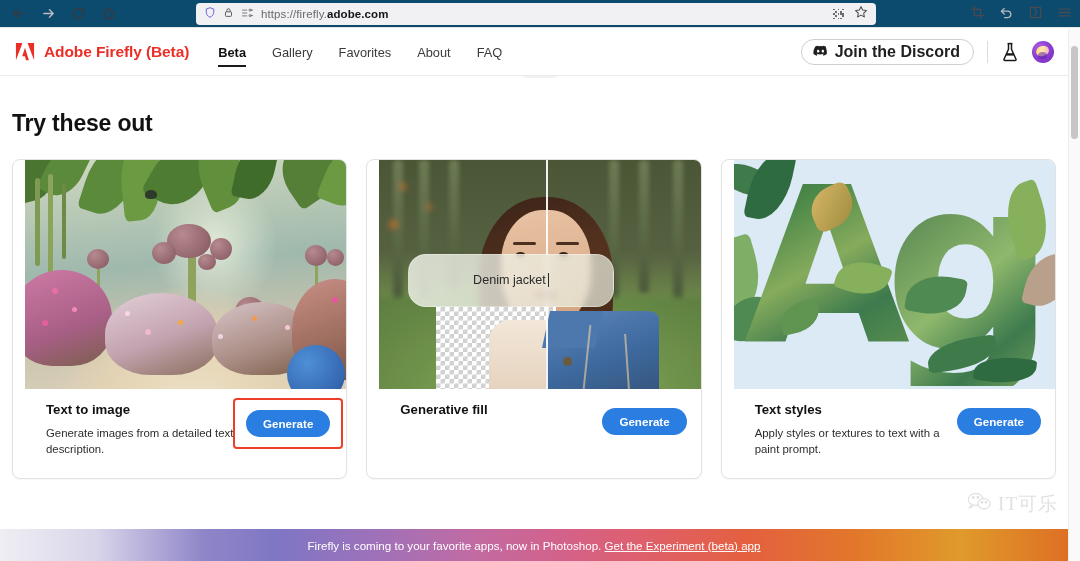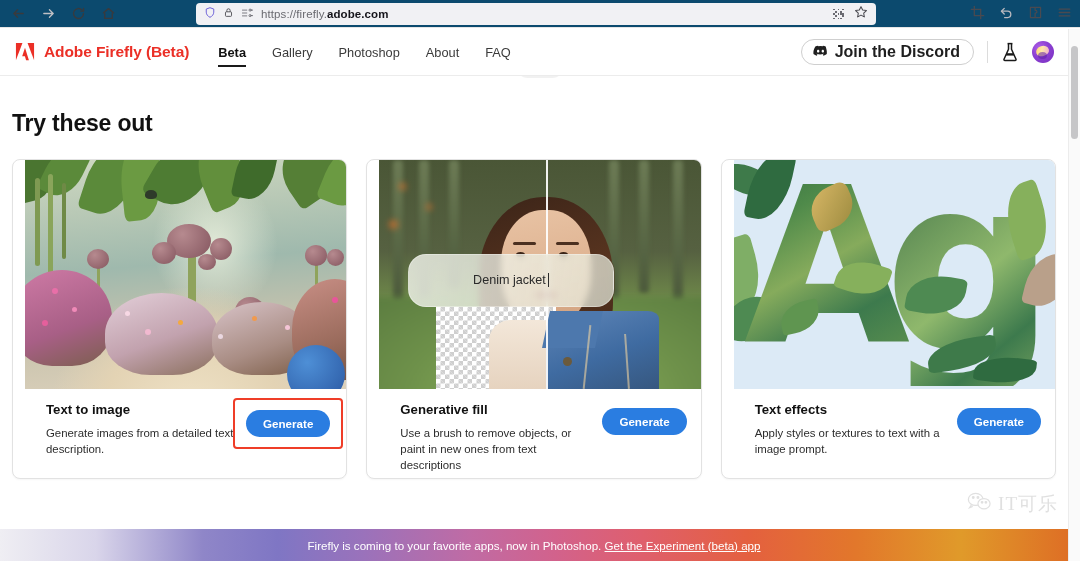--- a/index.html
+++ b/index.html
@@ -334,21 +334,21 @@
           <path d="M22 1 L14.8 1 L22 20 Z" fill="#eb2f26"></path>
           <path d="M12 6.2 L16.3 20 L13.2 20 L11.9 15.6 L8.9 15.6 Z" fill="#eb2f26"></path>
         </svg>
       </span>
       <span class="brand-name">Adobe Firefly (Beta)</span>
     </div>
 
     <nav class="main-nav">
       <span class="nav-link active">Beta</span>
       <span class="nav-link">Gallery</span>
-      <span class="nav-link">Photoshop</span>
+      <span class="nav-link">Favorites</span>
       <span class="nav-link">About</span>
       <span class="nav-link">FAQ</span>
     </nav>
 
     <div class="header-right">
       <div class="discord-btn">
         <span>
           <svg width="15" height="12" viewBox="0 0 20 15" fill="#1f1f1f">
             <path d="M16.9 1.6A15 15 0 0 0 13.3.5l-.3.6a13 13 0 0 0-5.9 0L6.7.5A15 15 0 0 0 3.1 1.6C.9 5 .3 8.2.6 11.4a15 15 0 0 0 4.5 2.3l.9-1.5c-.5-.2-1-.4-1.5-.7l.4-.3a10.7 10.7 0 0 0 9.2 0l.4.3c-.5.3-1 .5-1.5.7l.9 1.5a15 15 0 0 0 4.5-2.3c.4-3.7-.6-6.9-1.5-9.8zM6.9 9.5c-.9 0-1.6-.8-1.6-1.8s.7-1.8 1.6-1.8 1.6.8 1.6 1.8-.7 1.8-1.6 1.8zm6.2 0c-.9 0-1.6-.8-1.6-1.8s.7-1.8 1.6-1.8 1.6.8 1.6 1.8-.7 1.8-1.6 1.8z"></path>
           </svg>
@@ -461,21 +461,20 @@
           <div style="position:absolute;left:55%;bottom:10%;width:9px;height:9px;border-radius:50%;background:#6b5a3c;"></div>
           <div class="p-split"></div>
           <div class="prompt-pill">
             <span class="prompt-text">Denim jacket</span>
               <span class="caret"></span>
           </div>
         </div>
         <div class="card-body">
           <div class="card-texts">
             <div class="card-title">Generative fill</div>
-            <div class="card-desc">Use a brush to remove objects, or paint in new ones from text descriptions</div>
           </div>
           <div class="gen-wrap">
             <button class="gen-btn">Generate</button>
           </div>
         </div>
       </div>
 
       <div class="card">
         <div class="card-media">
           <div class="letters"></div>
@@ -489,22 +488,22 @@
           <div class="l-leaf" style="left:31%;top:44%;width:52px;height:34px;background:#86b05c;transform:rotate(18deg);"></div>
           <div class="l-leaf" style="left:14%;top:62%;width:40px;height:30px;background:#5f9550;transform:rotate(-12deg);"></div>
           <div class="l-leaf" style="left:52%;top:50%;width:58px;height:40px;background:#4e8a52;transform:rotate(10deg);"></div>
           <div class="l-leaf" style="left:82%;top:10%;width:40px;height:74px;background:#86b05c;transform:rotate(-18deg);"></div>
           <div class="l-leaf" style="left:88%;top:40%;width:42px;height:56px;background:#b9a08a;transform:rotate(14deg);"></div>
           <div class="l-leaf" style="left:58%;top:78%;width:70px;height:30px;background:#3e7a4a;transform:rotate(-8deg);"></div>
           <div class="l-leaf" style="left:72%;top:86%;width:62px;height:26px;background:#2f6b40;transform:rotate(6deg);"></div>
         </div>
         <div class="card-body">
           <div class="card-texts">
-            <div class="card-title">Text effects</div>
-            <div class="card-desc">Apply styles or textures to text with a image prompt.</div>
+            <div class="card-title">Text styles</div>
+            <div class="card-desc">Apply styles or textures to text with a paint prompt.</div>
           </div>
           <div class="gen-wrap">
             <button class="gen-btn">Generate</button>
           </div>
         </div>
       </div>
 
     </div>
   </div>
 

